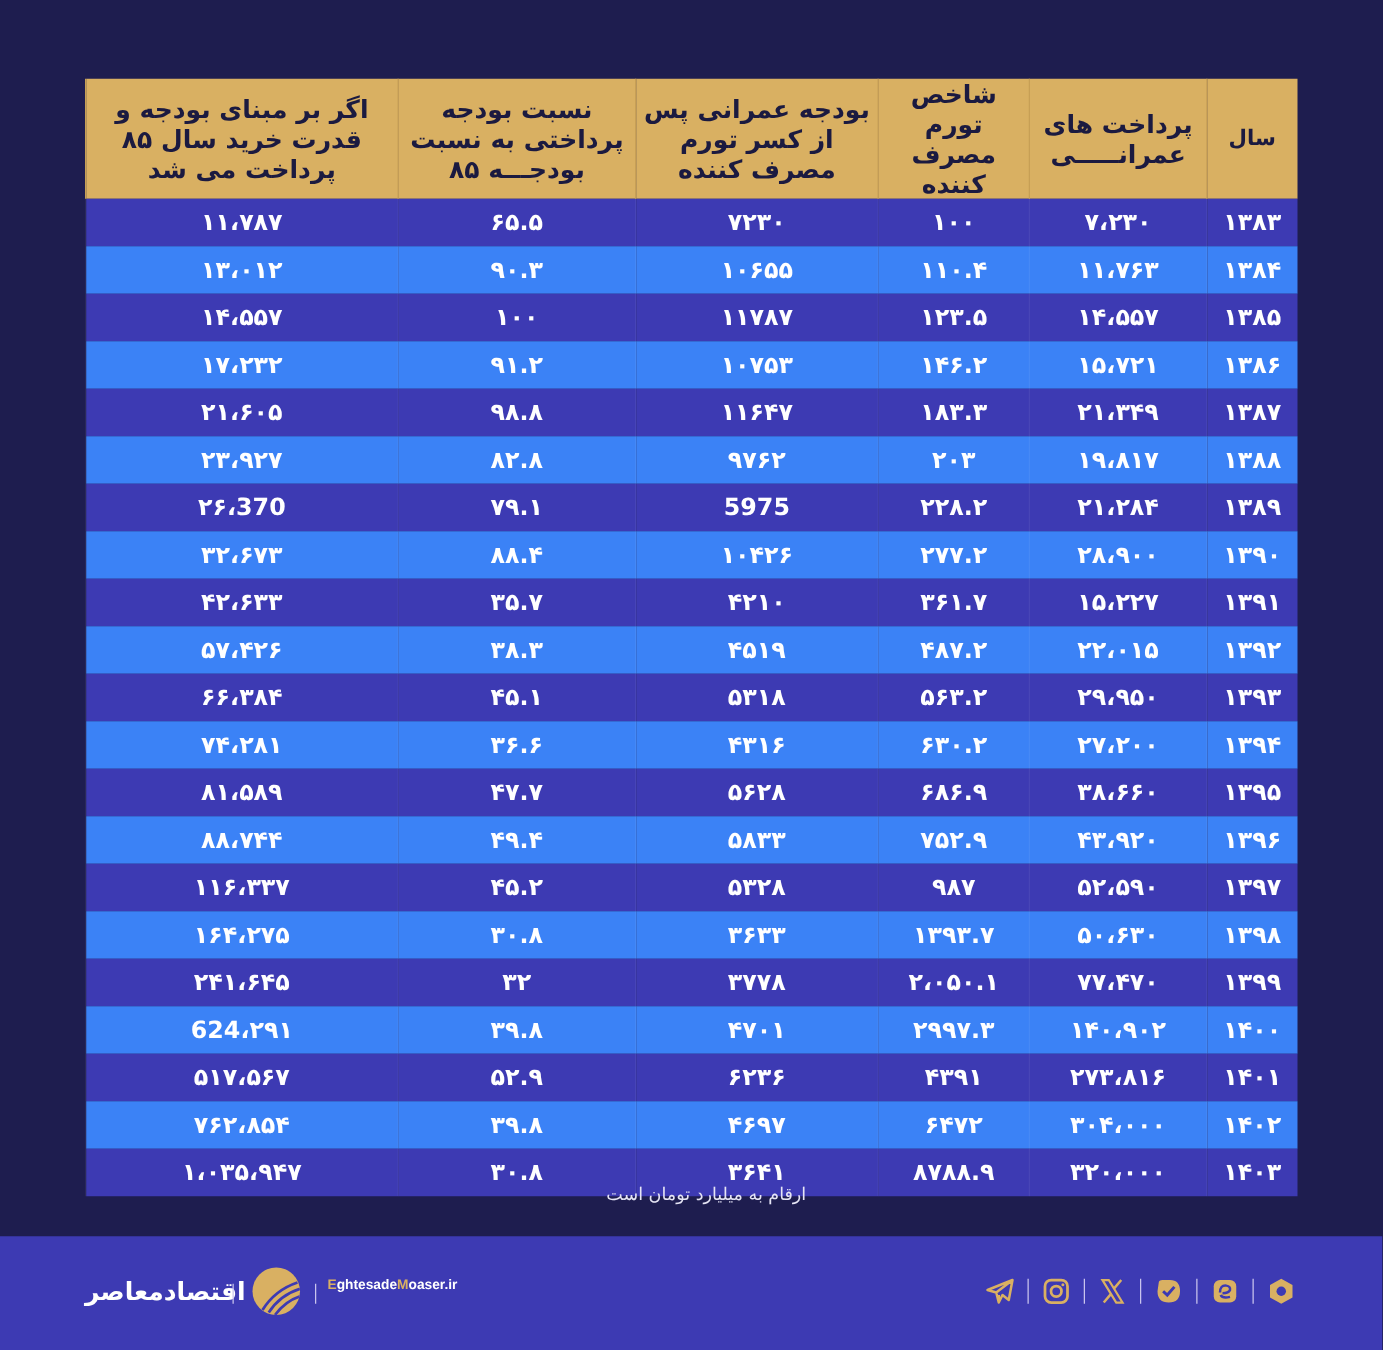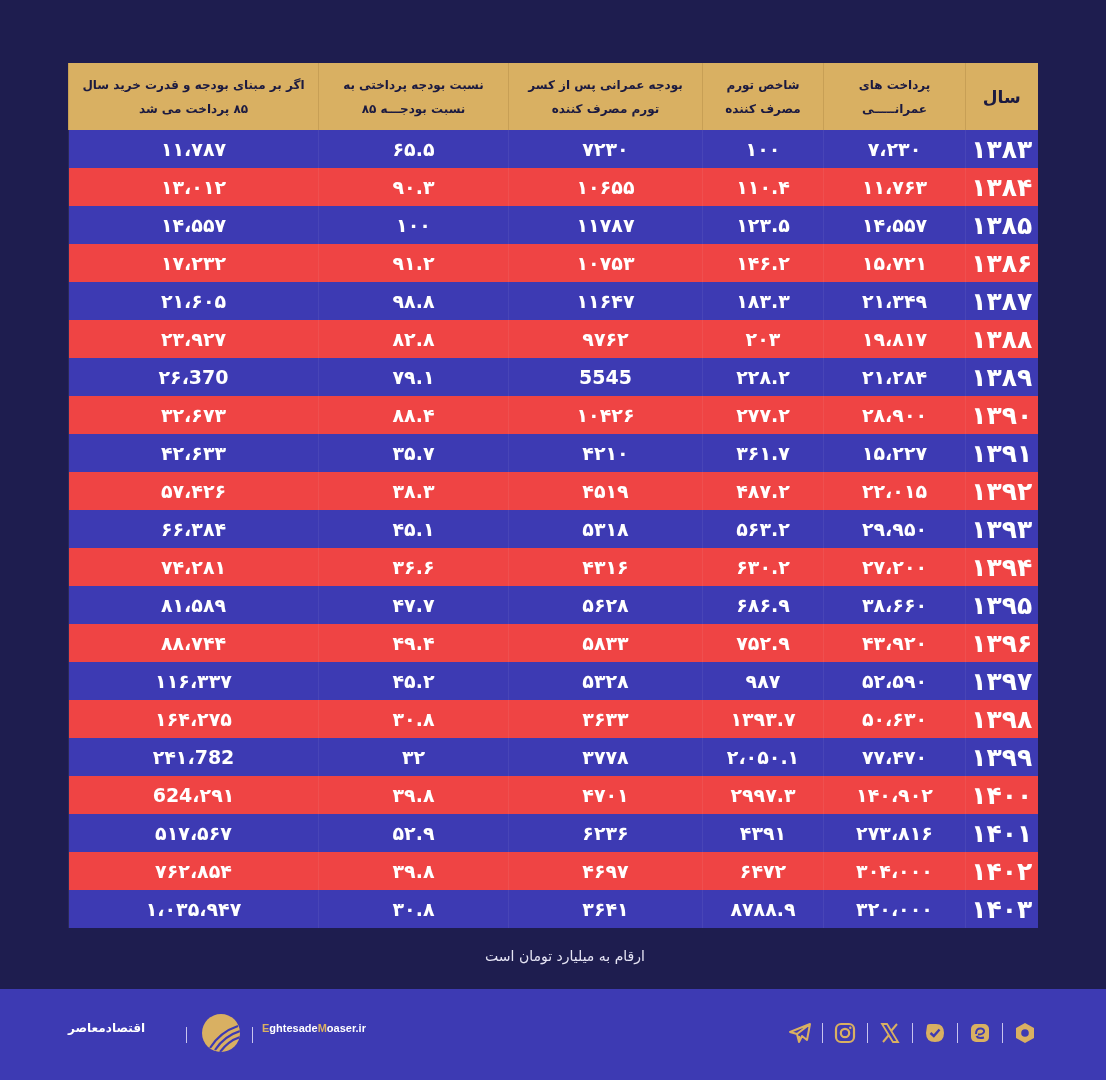--- a/index.html
+++ b/index.html
@@ -3,38 +3,38 @@
 <meta charset="utf-8">
 <style>
   html, body { margin:0; padding:0; }
   body {
     width:1106px; height:1080px; background:#1e1d4f; position:relative; overflow:hidden;
     font-family: "DejaVu Sans", sans-serif; color:#fff;
   }
   .table-wrap { position:absolute; left:68px; top:63px; width:969px; }
   table { border-collapse:collapse; width:969px; table-layout:fixed; direction:rtl; }
   th {
-    background:#d9b062; color:#1b1a40; font-weight:bold; font-size:12px; line-height:24px;
+    background:#d9b062; color:#1b1a40; font-weight:bold; font-size:20px; line-height:24px;
     height:67px; padding:0 6px; border-left:1px solid #c79f55; text-align:center;
   }
   th.year-h { font-size:17px;text-align:center; }
   td {
     height:38px; padding:0; text-align:center; font-size:19px; font-weight:bold; color:#fff;
     border-left:1px solid rgba(255,255,255,0.06);
   }
   tr.odd td { background:#3d3ab3; }
-  tr.even td { background:#ef4444; }
-  td.year { font-size:25px; }
+  tr.even td { background:#3b82f6; }
+  td.year { font-size:19px; }
   .note {
     position:absolute; top:948px; left:0; width:1106px; text-align:center; font-size:14px; color:#e6e5f5; direction:rtl;margin-left:12px;
   }
   .footer {
     position:absolute; left:0; top:989px; width:1106px; height:91px; background:#3d3ab3;
   }
-  .brand-fa { position:absolute; left:68px; top:1021px; font-size:12px; font-weight:bold; color:#fff; direction:rtl; }
+  .brand-fa { position:absolute; left:68px; top:1021px; font-size:20px; font-weight:bold; color:#fff; direction:rtl; }
   .sep { position:absolute; width:1px; height:16px; background:#c9c4ee; top:1027px; }
   .logo { position:absolute; left:202px; top:1014px; width:38px; height:38px; border-radius:50%; background:#d9b062; overflow:hidden; }
   .site { position:absolute; left:253px; top:1022px; font-size:11px; font-weight:bold; color:#fff; font-family:"Liberation Sans", sans-serif; }
   .site .accent { color:#d9b062; }
   .socials { position:absolute; left:786px; top:1019px; display:flex; align-items:center; gap:0; }
   .soc { width:28px; height:28px; display:flex; align-items:center; justify-content:center; }
   .soc-sep { width:1px; height:20px; background:#c9c4ee; margin:0 8px; }
 </style>
 </head>
 <body>
@@ -105,21 +105,21 @@
           <td>۱۹،۸۱۷</td>
           <td>۲۰۳</td>
           <td>۹۷۶۲</td>
           <td>۸۲.۸</td>
           <td>۲۳،۹۲۷</td>
         </tr>
         <tr class="odd">
           <td class="year">۱۳۸۹</td>
           <td>۲۱،۲۸۴</td>
           <td>۲۲۸.۲</td>
-          <td>5545</td>
+          <td>5975</td>
           <td>۷۹.۱</td>
           <td>۲۶،370</td>
         </tr>
         <tr class="even">
           <td class="year">۱۳۹۰</td>
           <td>۲۸،۹۰۰</td>
           <td>۲۷۷.۲</td>
           <td>۱۰۴۲۶</td>
           <td>۸۸.۴</td>
           <td>۳۲،۶۷۳</td>
@@ -187,21 +187,21 @@
           <td>۳۶۳۳</td>
           <td>۳۰.۸</td>
           <td>۱۶۴،۲۷۵</td>
         </tr>
         <tr class="odd">
           <td class="year">۱۳۹۹</td>
           <td>۷۷،۴۷۰</td>
           <td>۲،۰۵۰.۱</td>
           <td>۳۷۷۸</td>
           <td>۳۲</td>
-          <td>۲۴۱،782</td>
+          <td>۲۴۱،۶۴۵</td>
         </tr>
         <tr class="even">
           <td class="year">۱۴۰۰</td>
           <td>۱۴۰،۹۰۲</td>
           <td>۲۹۹۷.۳</td>
           <td>۴۷۰۱</td>
           <td>۳۹.۸</td>
           <td>624،۲۹۱</td>
         </tr>
         <tr class="odd">

